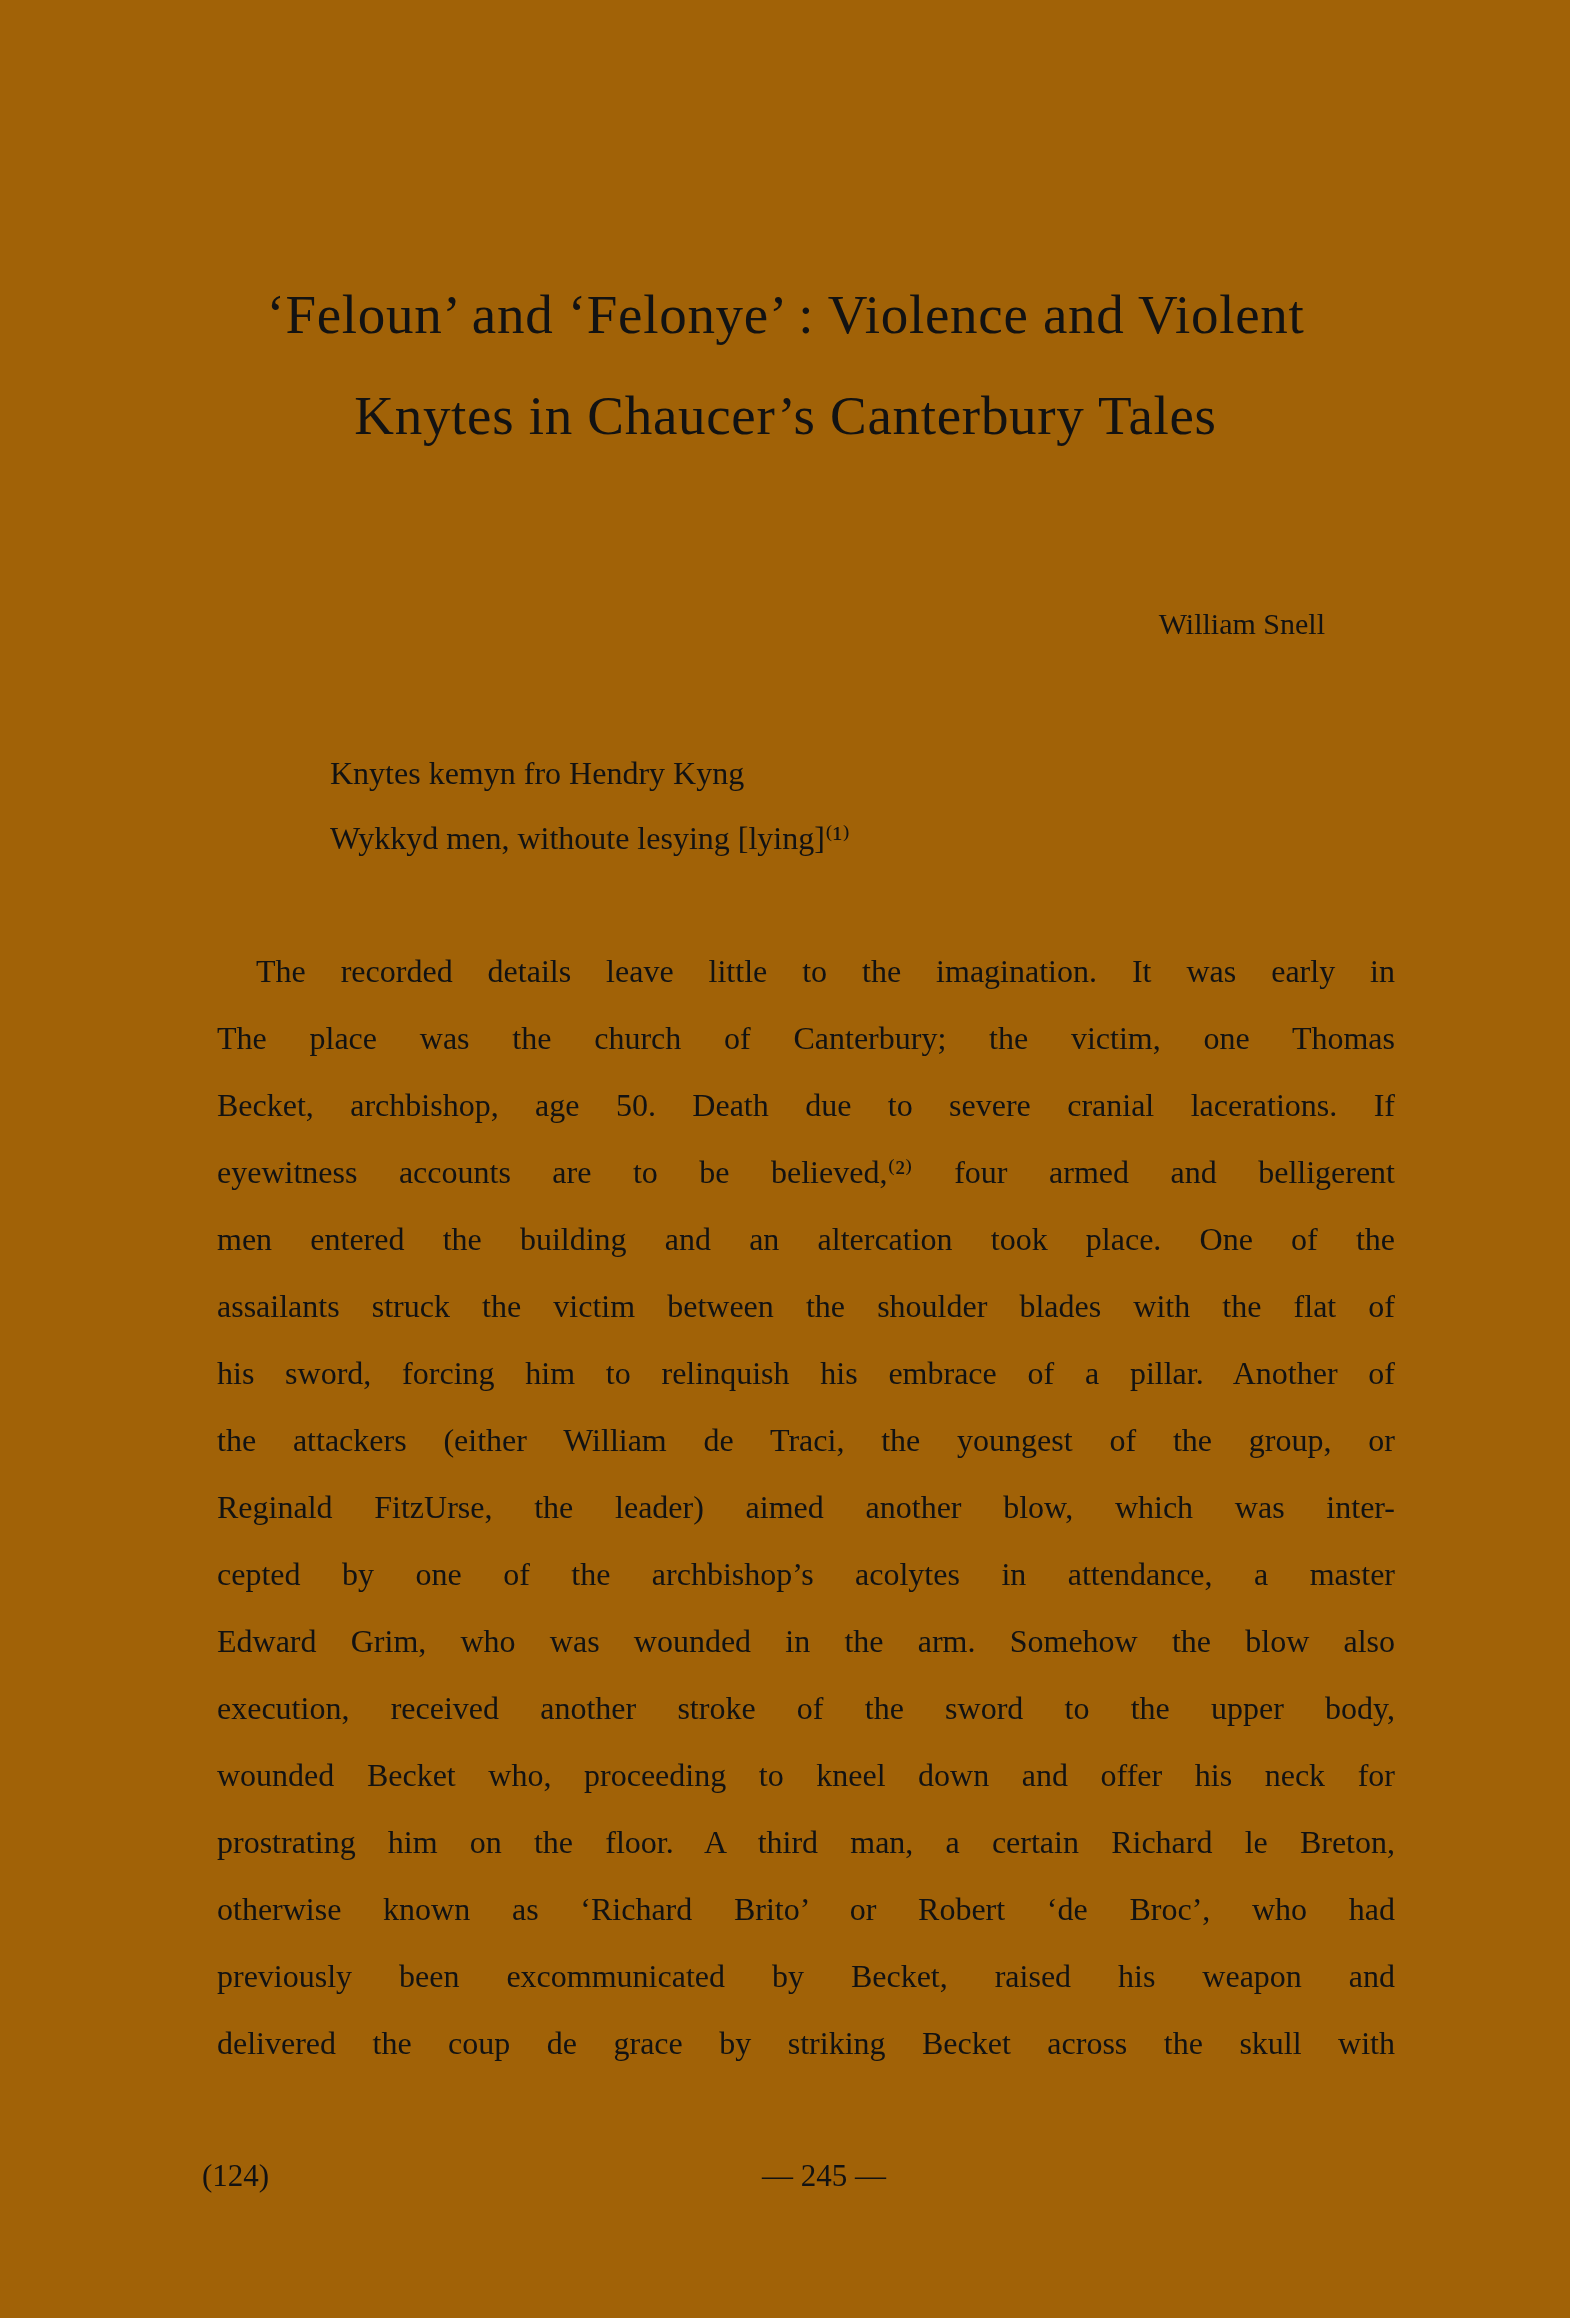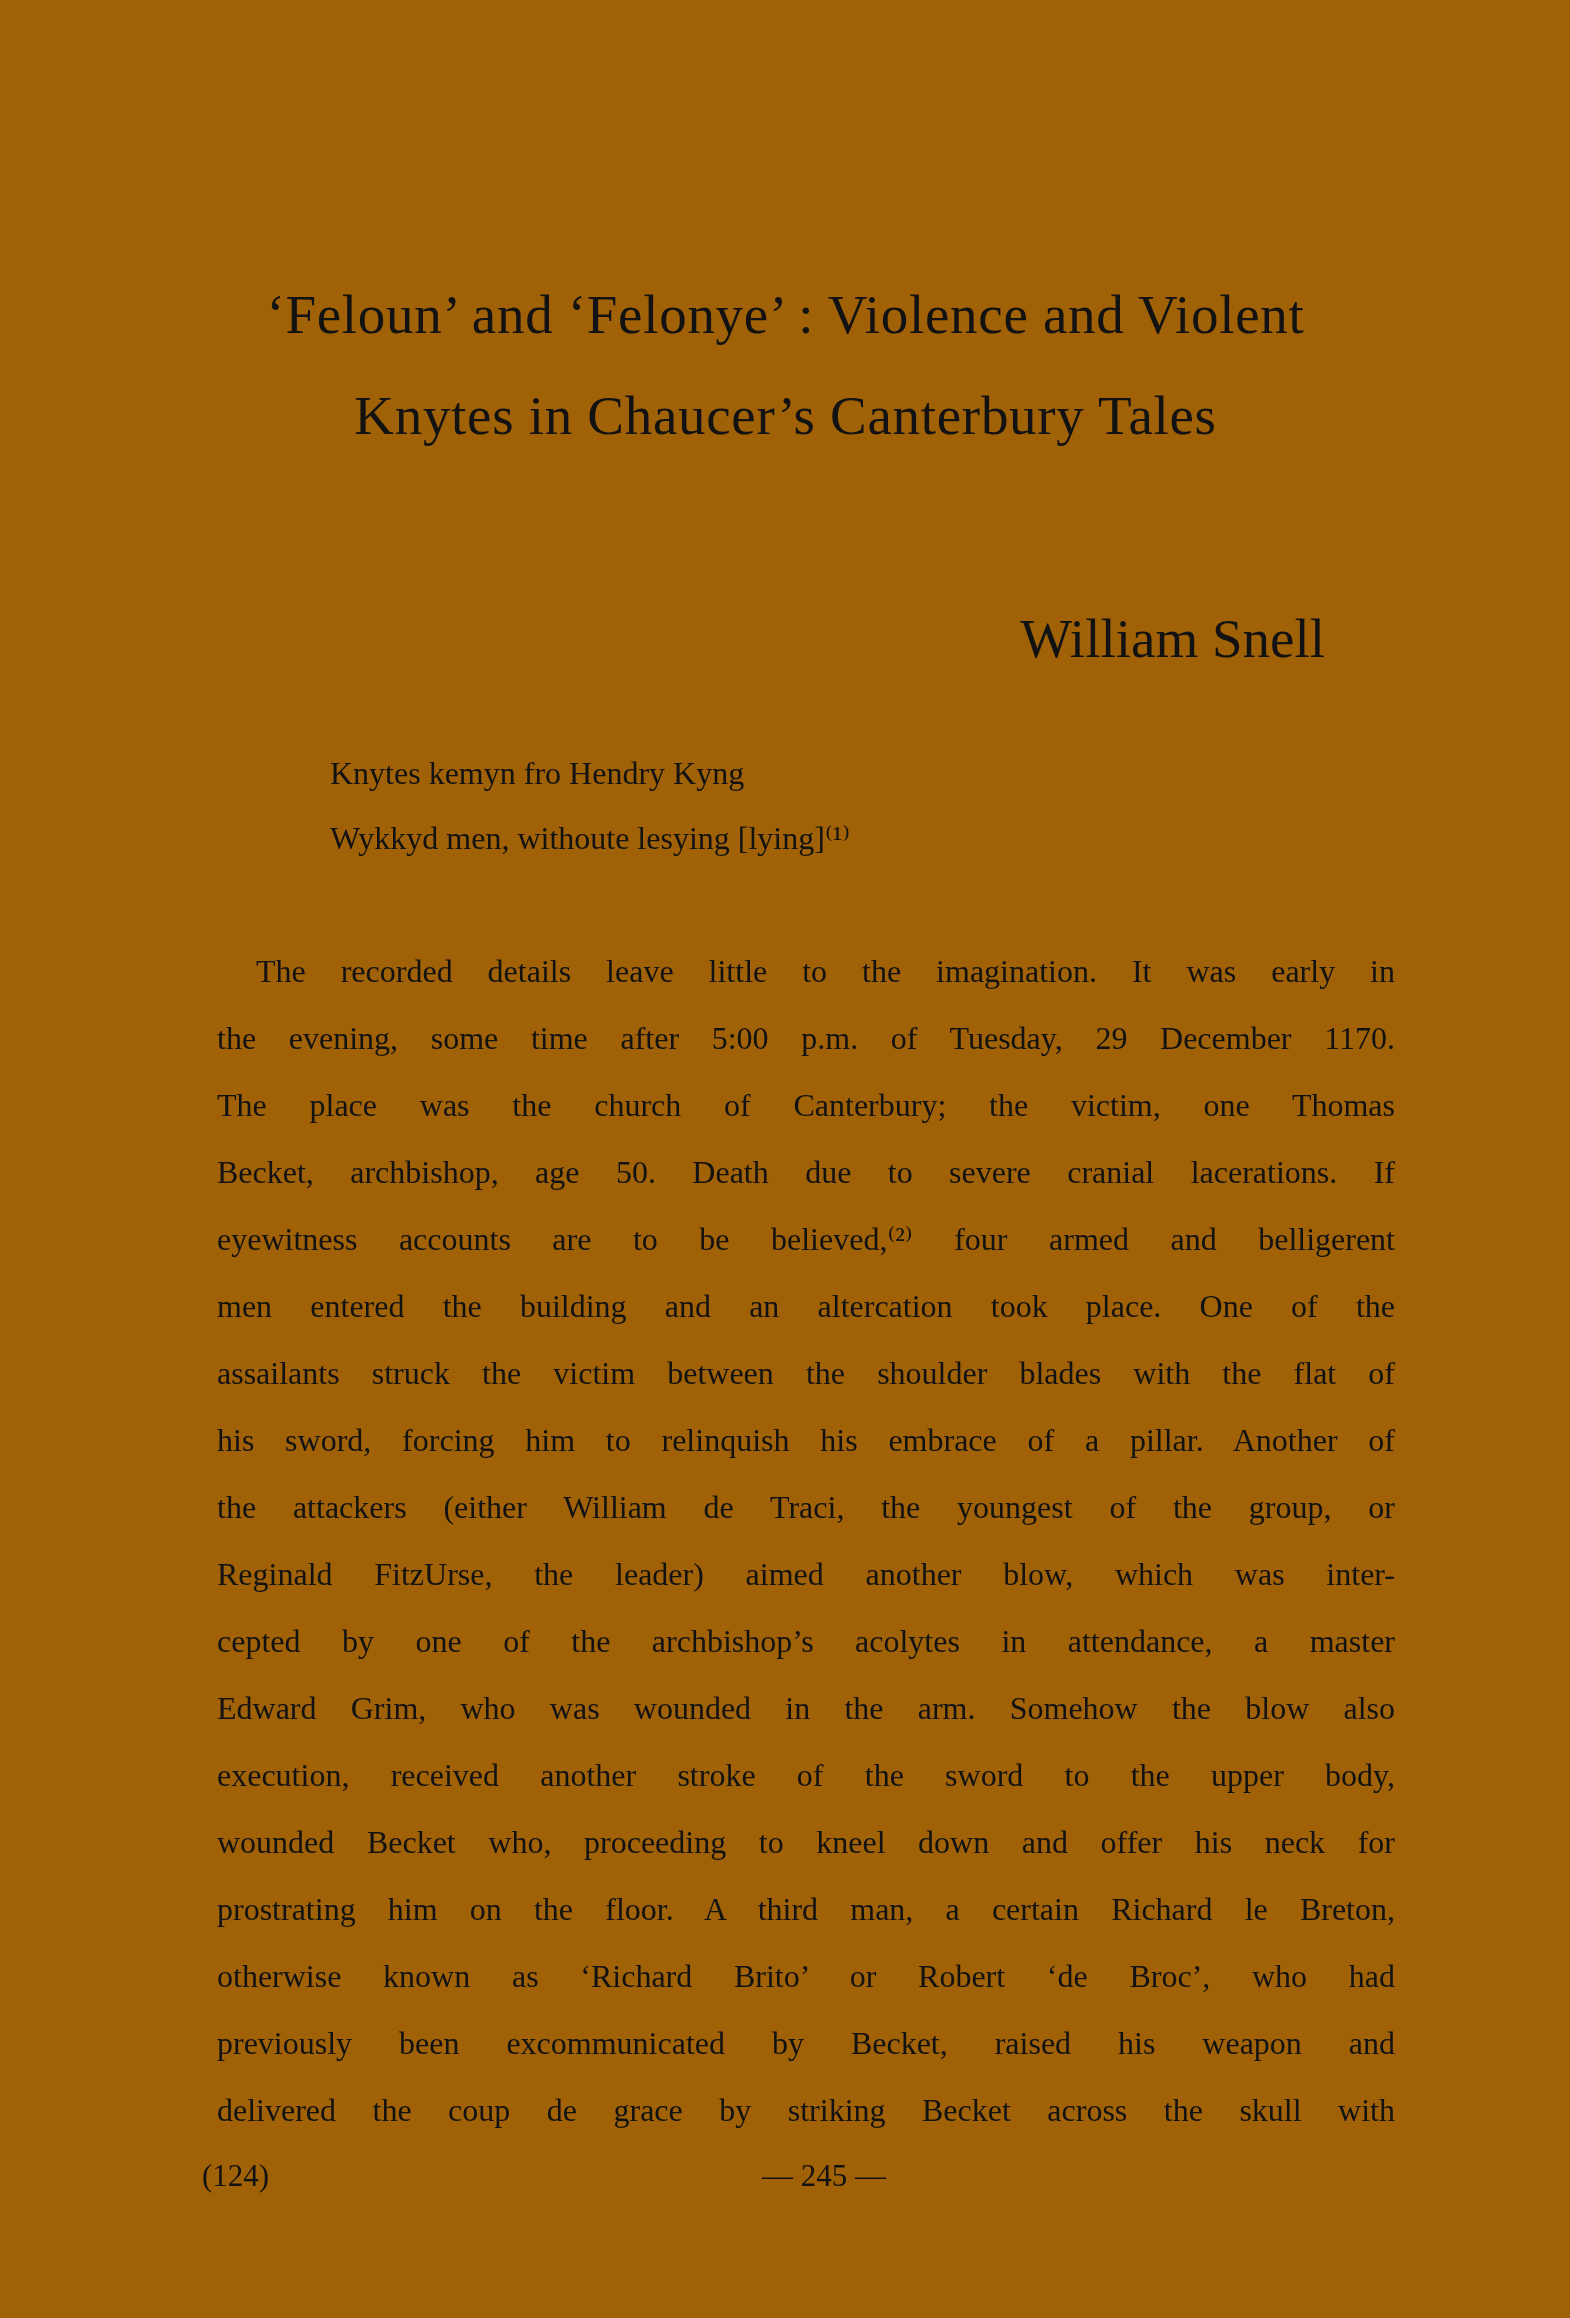--- a/index.html
+++ b/index.html
@@ -30,21 +30,21 @@
   .title-line-2 { top: 384px; }
   .italic { }
   .author {
     position: absolute;
     top: 607px;
     left: 217px;
     width: 1178px;
     padding-right: 70px;
     box-sizing: border-box;
     text-align: right;
-    font-size: 55px;
+    font-size: 30px;
     line-height: 1.15;
     white-space: nowrap;
   }
   .epigraph {
     position: absolute;
     top: 741px;
     left: 330px;
     font-size: 32px;
     line-height: 65px;
     white-space: nowrap;
@@ -94,21 +94,20 @@
 
   <div class="author">William Snell</div>
 
   <div class="epigraph">
     <div>Knytes kemyn fro Hendry Kyng</div>
     <div>Wykkyd men, withoute lesying [lying]⁽¹⁾</div>
   </div>
 
   <div class="body-paragraph">
     <div class="body-line first-line">The recorded details leave little to the imagination. It was early in</div>
-    <div class="body-line">the evening, some time after 5:00 p.m. of Tuesday, 29 December 1170.</div>
     <div class="body-line">The place was the church of Canterbury; the victim, one Thomas</div>
     <div class="body-line">Becket, archbishop, age 50. Death due to severe cranial lacerations. If</div>
     <div class="body-line">eyewitness accounts are to be believed,⁽²⁾ four armed and belligerent</div>
     <div class="body-line">men entered the building and an altercation took place. One of the</div>
     <div class="body-line">assailants struck the victim between the shoulder blades with the flat of</div>
     <div class="body-line">his sword, forcing him to relinquish his embrace of a pillar. Another of</div>
     <div class="body-line">the attackers (either William de Traci, the youngest of the group, or</div>
     <div class="body-line">Reginald FitzUrse, the leader) aimed another blow, which was inter-</div>
     <div class="body-line">cepted by one of the archbishop’s acolytes in attendance, a master</div>
     <div class="body-line">Edward Grim, who was wounded in the arm. Somehow the blow also</div>

